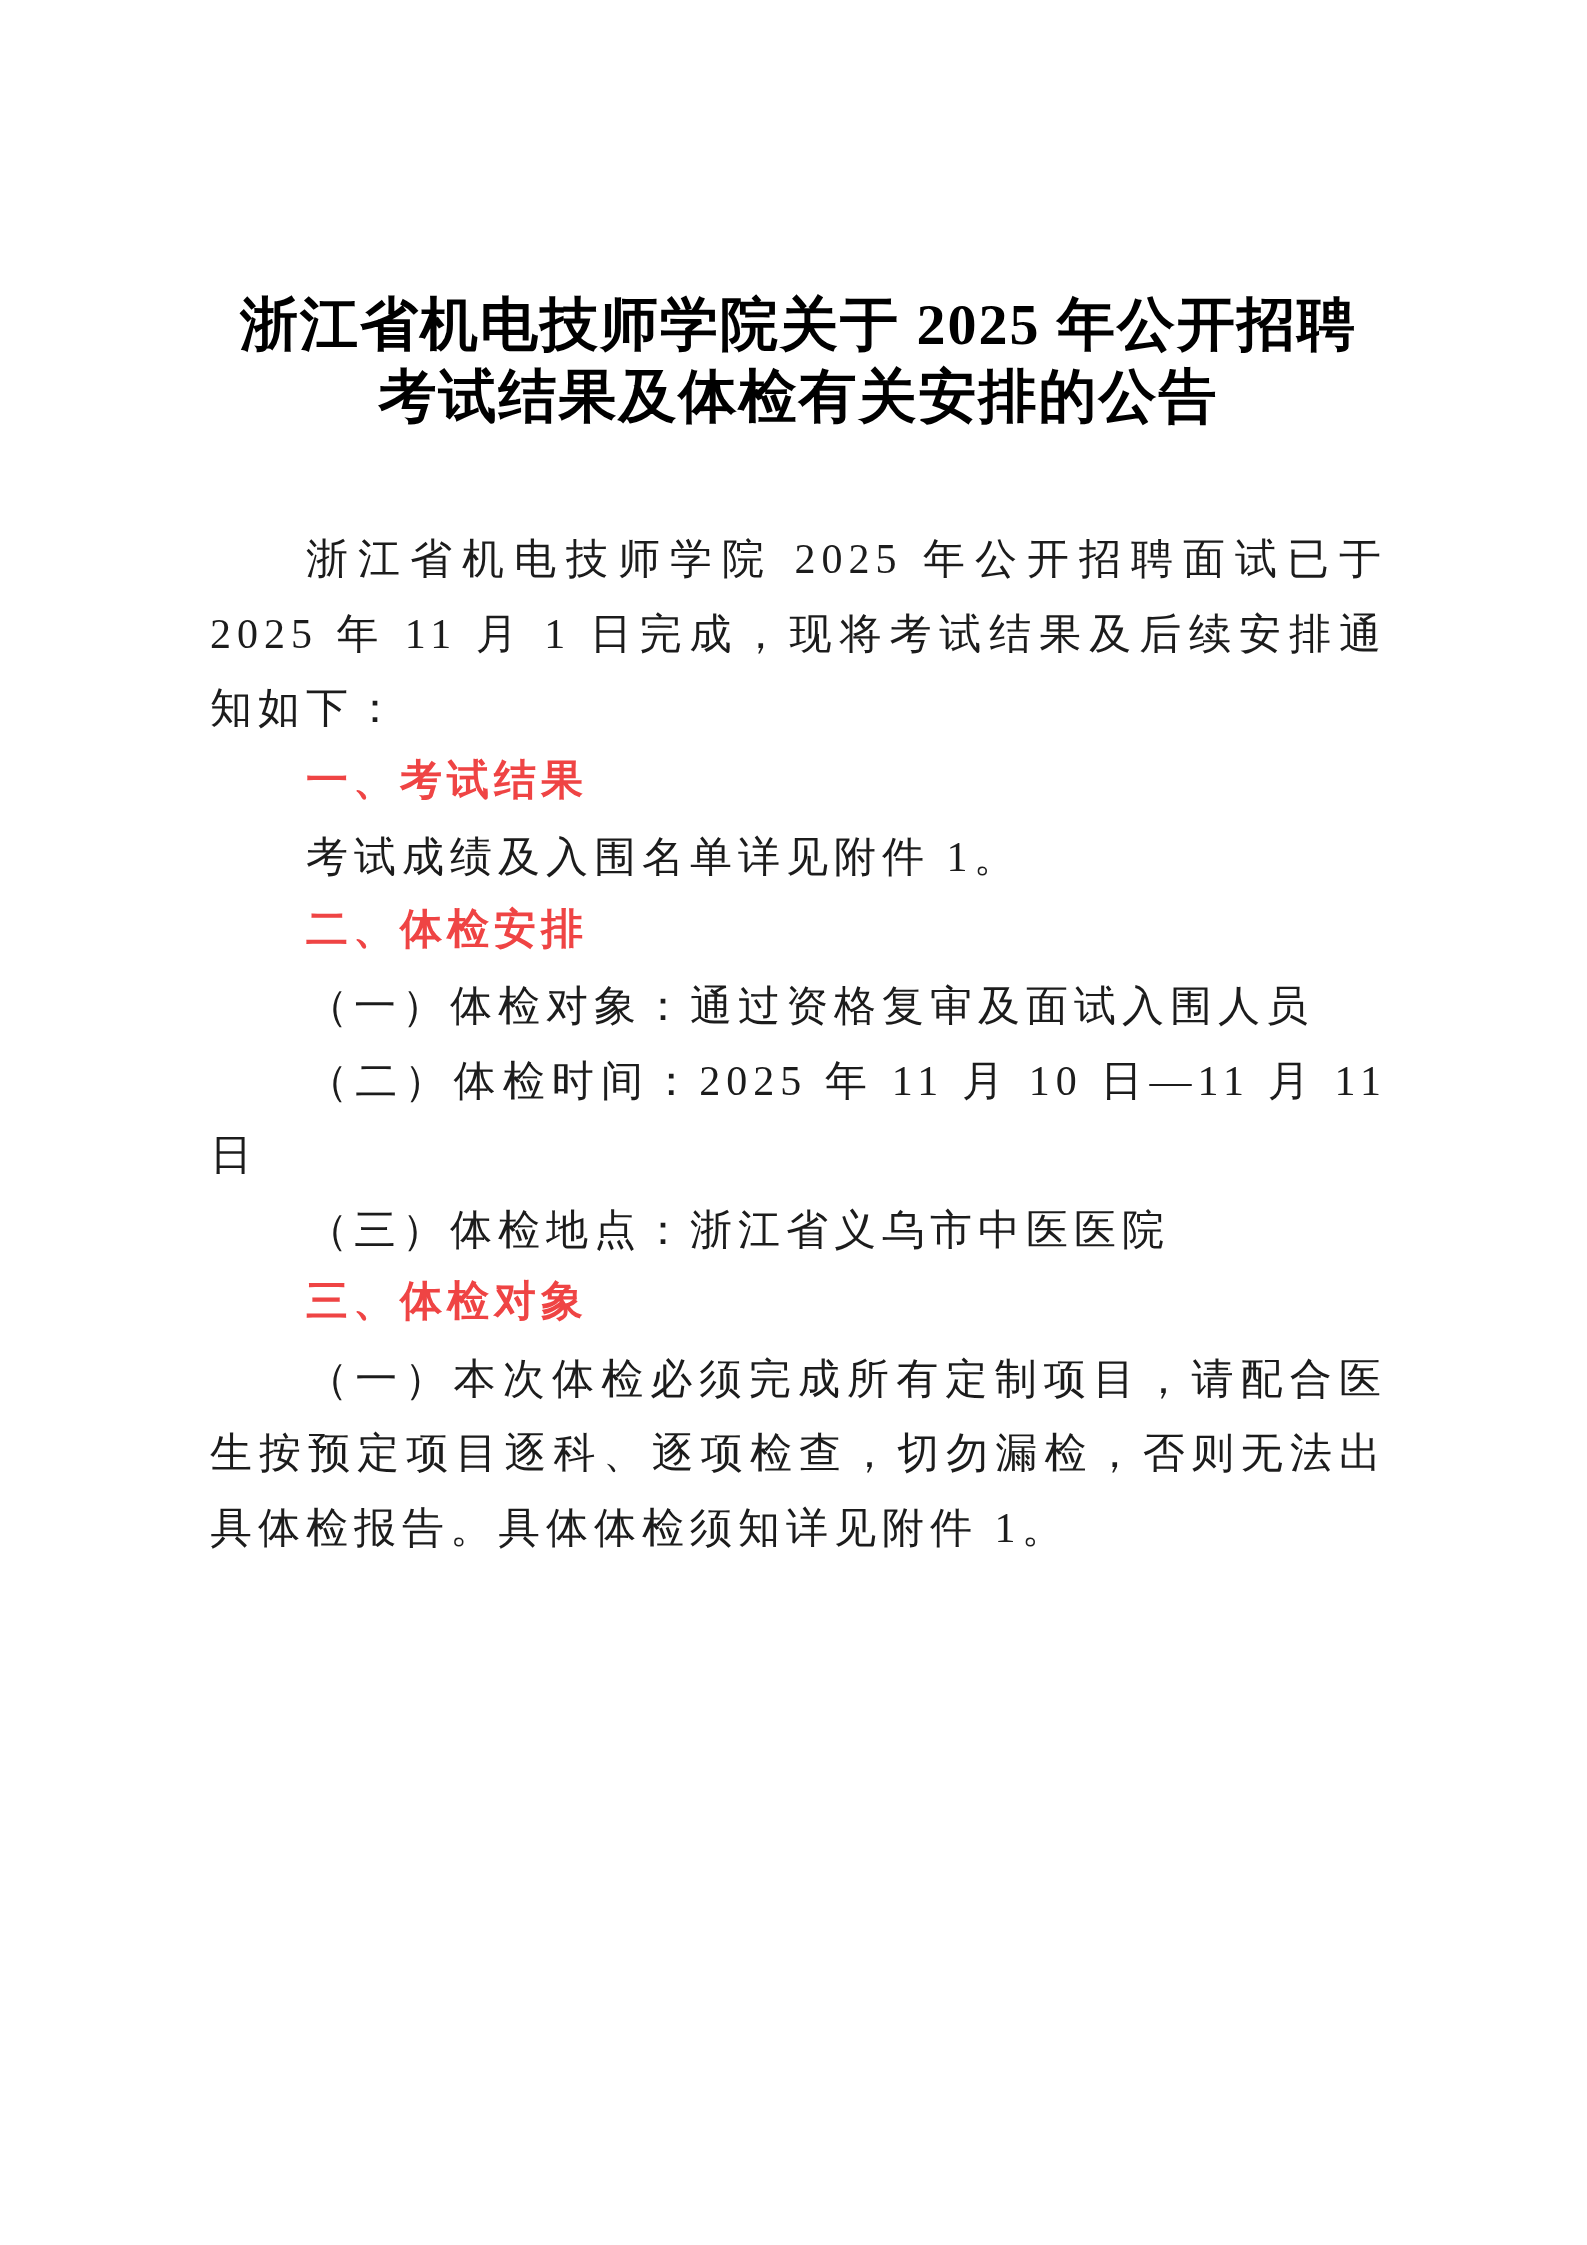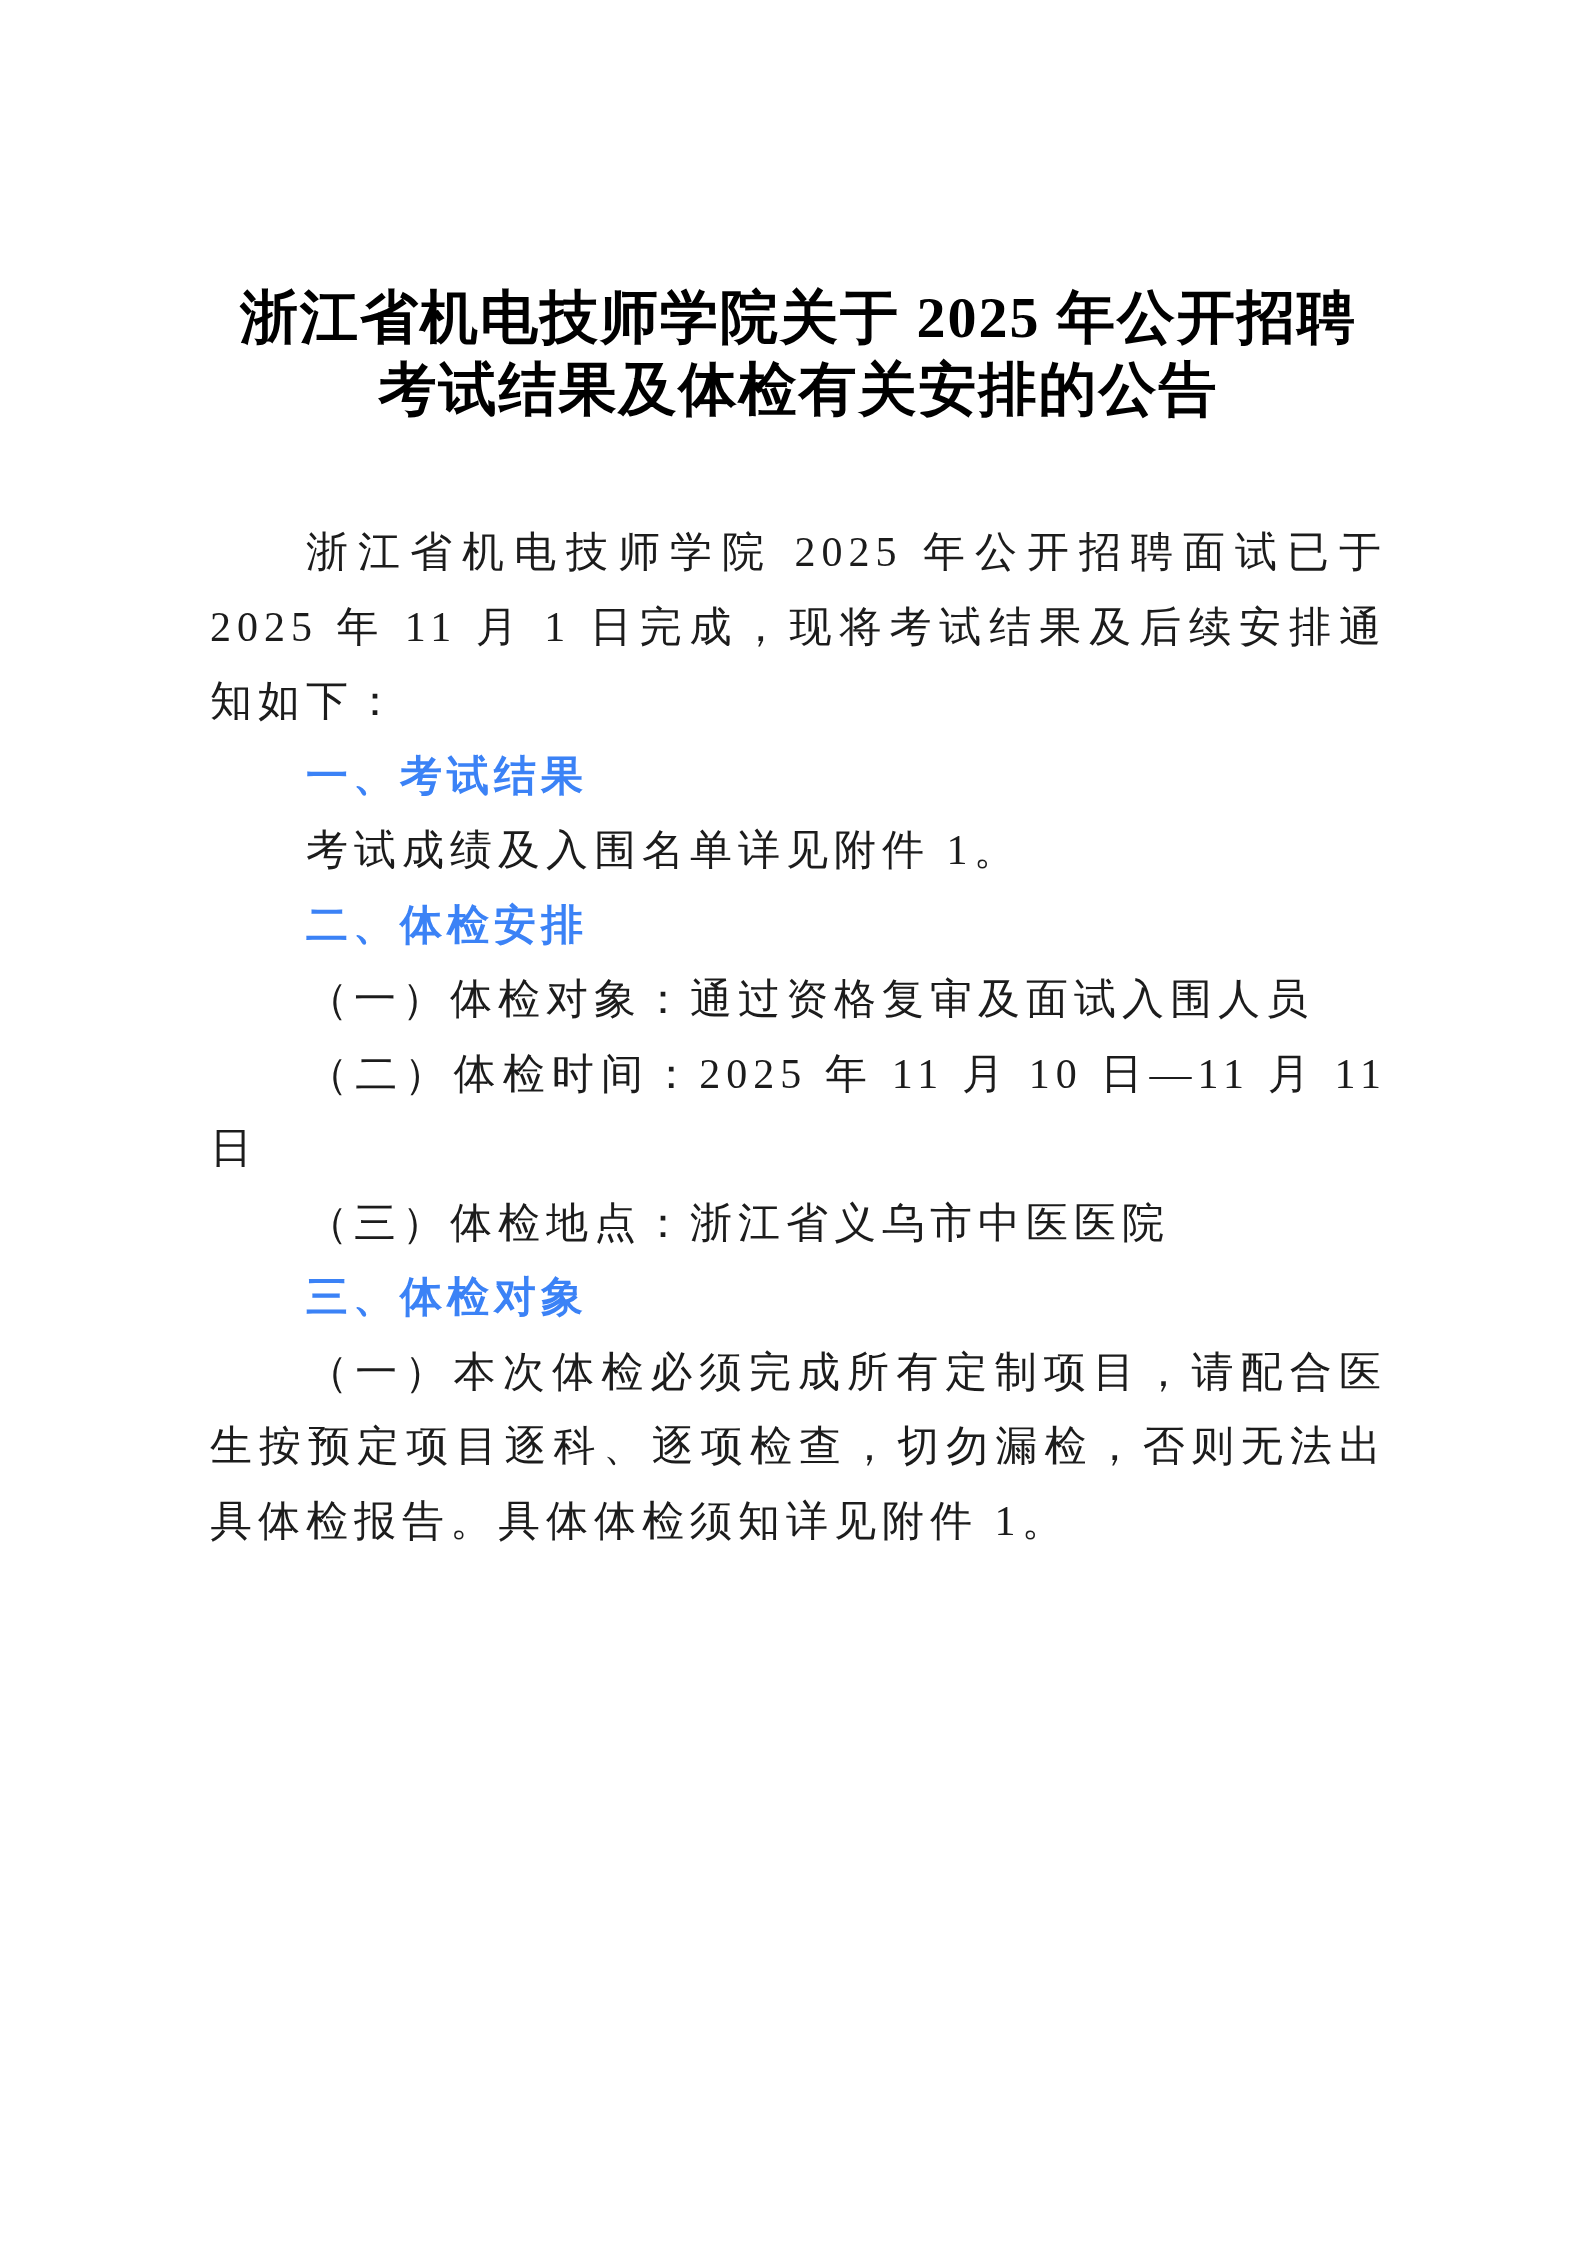--- a/index.html
+++ b/index.html
@@ -9,21 +9,21 @@
   }
   body {
     width: 1587px;
     height: 2245px;
   }
   .page {
     position: relative;
     width: 1587px;
     height: 1882px;
     box-sizing: border-box;
-    padding: 0 200px 0 210px;
+    padding: 7px 200px 0 210px;
     background: #ffffff;
     color: #1c1c1c;
     font-family: "Liberation Serif", "DejaVu Serif", serif;
     overflow: hidden;
   }
   .doc-title {
     padding-top: 282px;
     text-align: center;
     font-size: 58px;
     line-height: 72px;
@@ -45,22 +45,22 @@
   .para.address {
     text-indent: 126px;
   }
   .heading {
     margin: 0;
     font-size: 42px;
     line-height: 74.5px;
     font-weight: bold;
     text-indent: 96px;
     letter-spacing: 5px;
-    color: #3b82f6;
-    font-family: Liberation Sans, sans-serif;
+    color: #ef4444;
+    font-family: Liberation Mono, monospace;
   }
   .page-footer {
     position: absolute;
     top: 2024px;
     right: 200px;
     font-size: 36px;
     line-height: 40px;
     letter-spacing: 3px;
     color: #000000;
     font-family: "Liberation Serif", "DejaVu Serif", serif;

